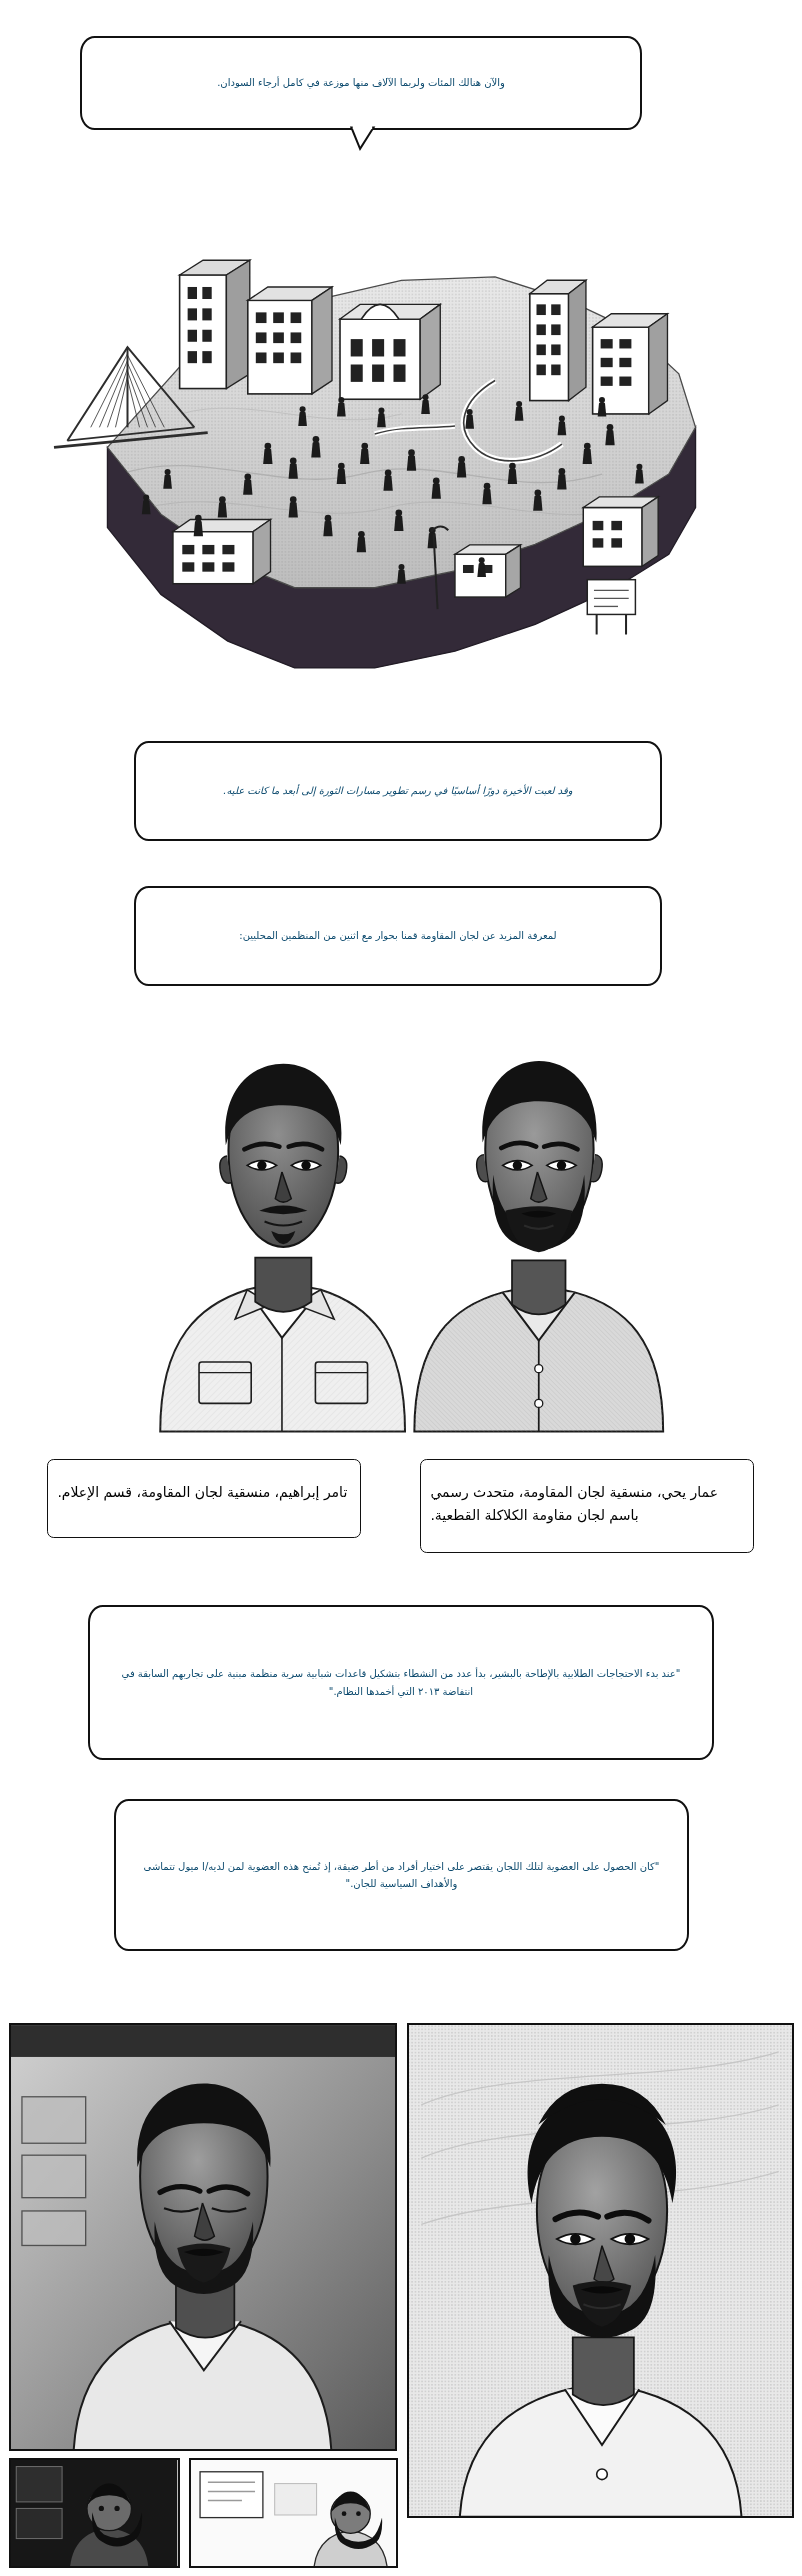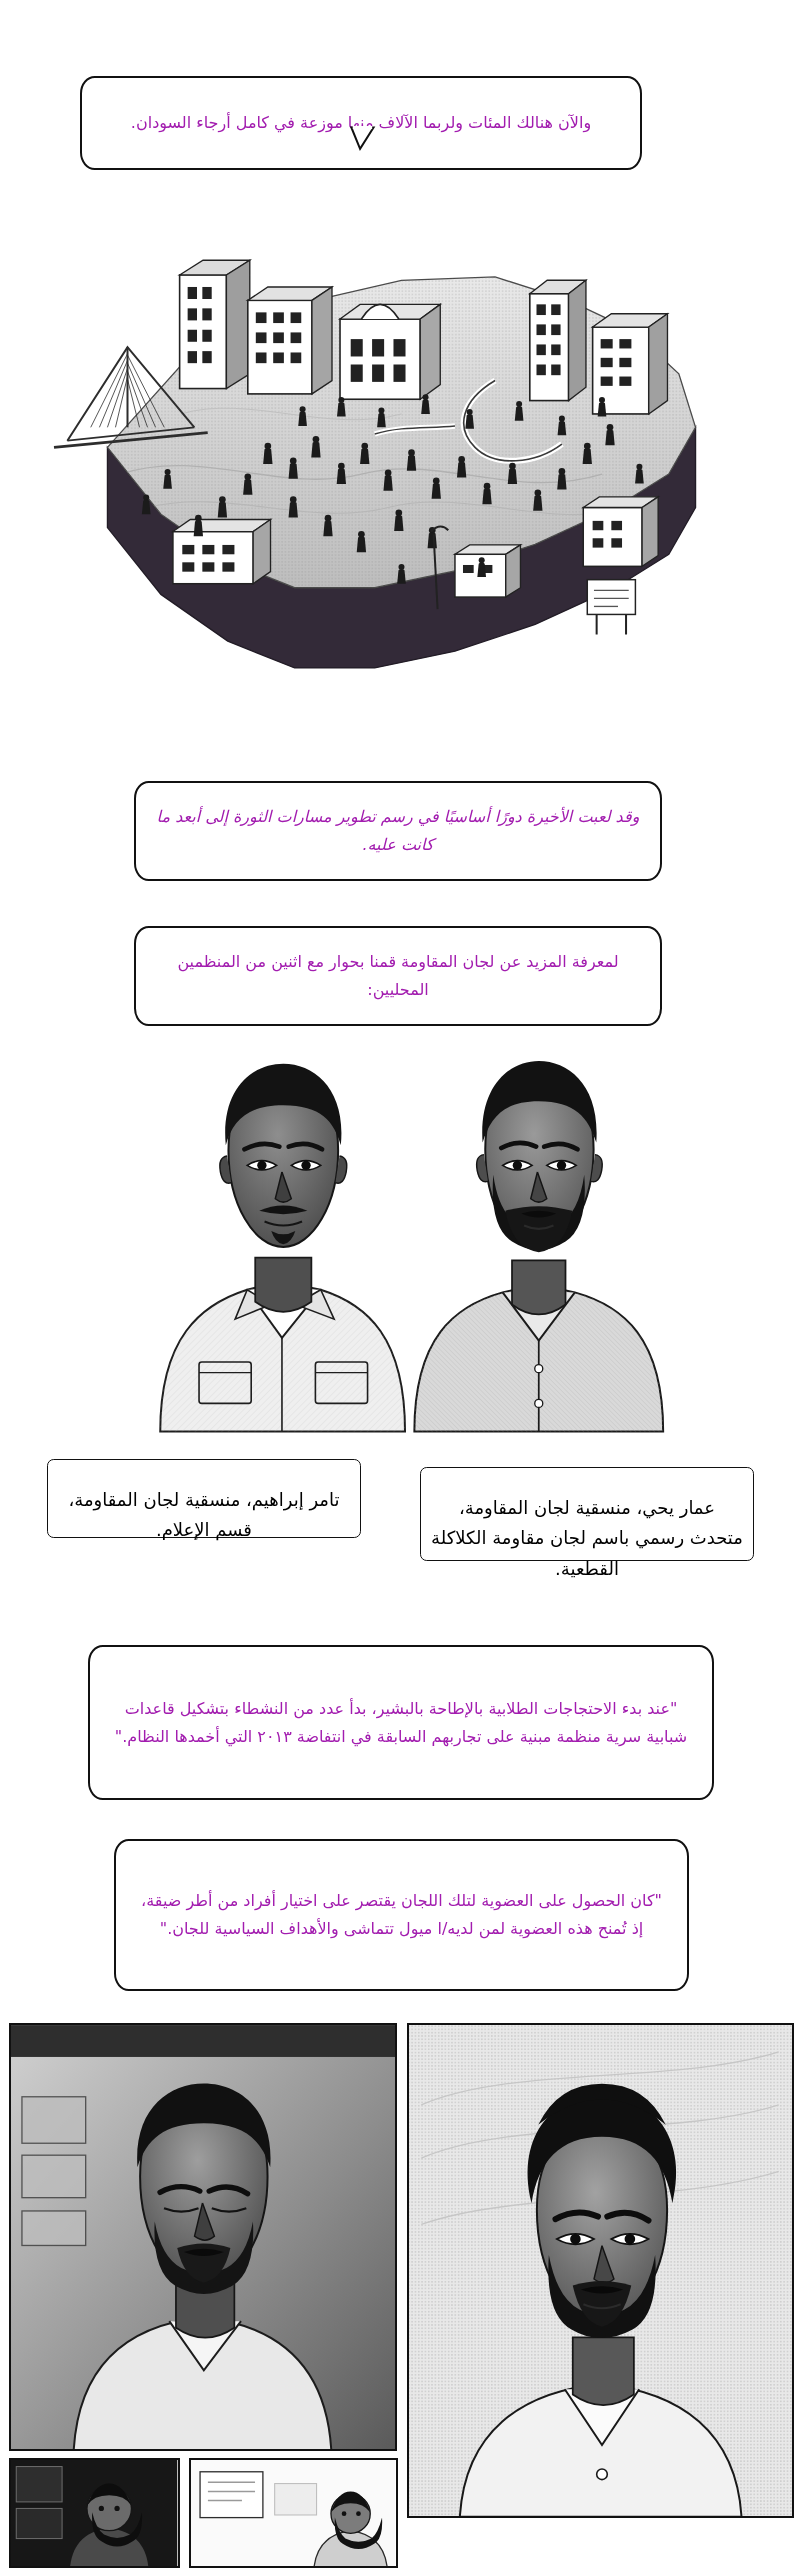--- a/index.html
+++ b/index.html
@@ -26,44 +26,43 @@
     background: #ffffff;
     border: 2px solid #111;
     border-radius: 14.7px / 17.4px;
     box-sizing: border-box;
     display: flex;
     align-items: center;
     justify-content: center;
     text-align: center;
     padding: 9.4px 17.4px;
     line-height: 1.75;
-    font-size: 16px;
-    color: #a21caf;
+    font-size: 10px;
+    color: #0c4a6e;
     direction: rtl;
-    margin-top: 40px;
   }
   .bubble p { margin: 0; width: 100%; }
 
   
   .tail {
     position: absolute;
     width: 0; height: 0;
   }
 
   
   .caption {
     position: absolute;
     background: #fff;
     border: 1.3px solid #111;
     border-radius: 6.7px;
     box-sizing: border-box;
     padding: 6.7px 9.4px;
-    font-size: 18px;
+    font-size: 14px;
     line-height: 1.7;
-    text-align: center;
+    text-align: left;
     direction: rtl;
   }
 
   
   .illus {
     position: absolute;
     overflow: hidden;
   }
   .panel-border {
     position: absolute;
@@ -577,21 +576,21 @@
         <path d="M660 334 q26 -8 52 0 q-26 12 -52 0 Z" fill="#0b0b0b"></path>
         <path d="M664 352 q22 10 44 0" stroke="#2a2a2a" stroke-width="3" fill="none"></path>
       </g>
     </svg>
   </div>
 
   <div class="caption" id="caption-tamer" style="left:47px; top:1459px; width:314px; height:79px;">
     <p>تامر إبراهيم، منسقية لجان المقاومة، قسم الإعلام.</p>
   </div>
 
-  <div class="caption" id="caption-omar" style="left:420px; top:1459px; width:334px; height:94px;margin-top:8px;">
+  <div class="caption" id="caption-omar" style="left:420px; top:1459px; width:334px; height:94px;">
     <p>عمار يحي، منسقية لجان المقاومة، متحدث رسمي باسم لجان مقاومة الكلاكلة القطعية.</p>
   </div>
 
   <div class="bubble" id="bubble-quote-1" style="left:88px; top:1605px; width:626px; height:155px;">
     <p>"عند بدء الاحتجاجات الطلابية بالإطاحة بالبشير، بدأ عدد من النشطاء بتشكيل قاعدات شبابية سرية منظمة مبنية على تجاربهم السابقة في انتفاضة ٢٠١٣ التي أخمدها النظام."</p>
   </div>
 
   <div class="bubble" id="bubble-quote-2" style="left:114px; top:1799px; width:575px; height:152px;">
     <p>"كان الحصول على العضوية لتلك اللجان يقتصر على اختيار أفراد من أطر ضيقة، إذ تُمنح هذه العضوية لمن لديه/ا ميول تتماشى والأهداف السياسية للجان."</p>
   </div>

